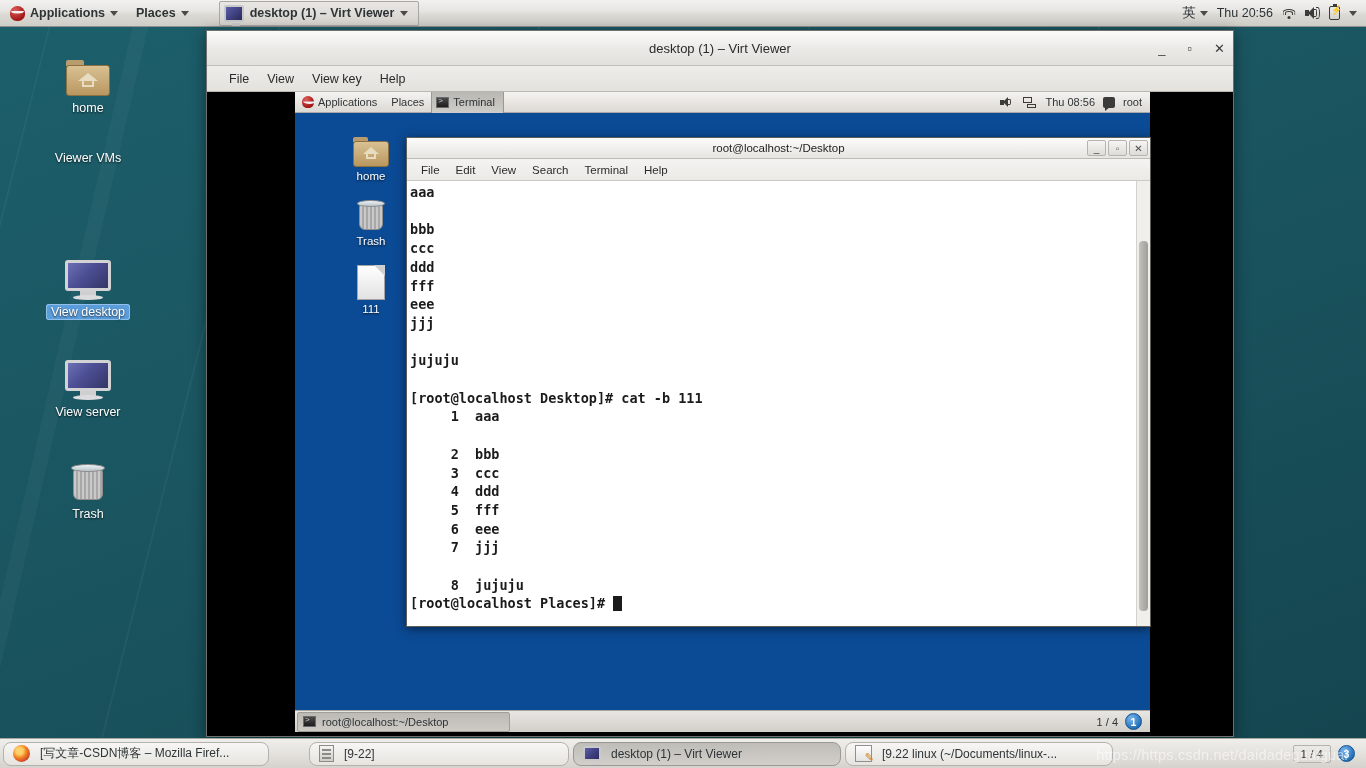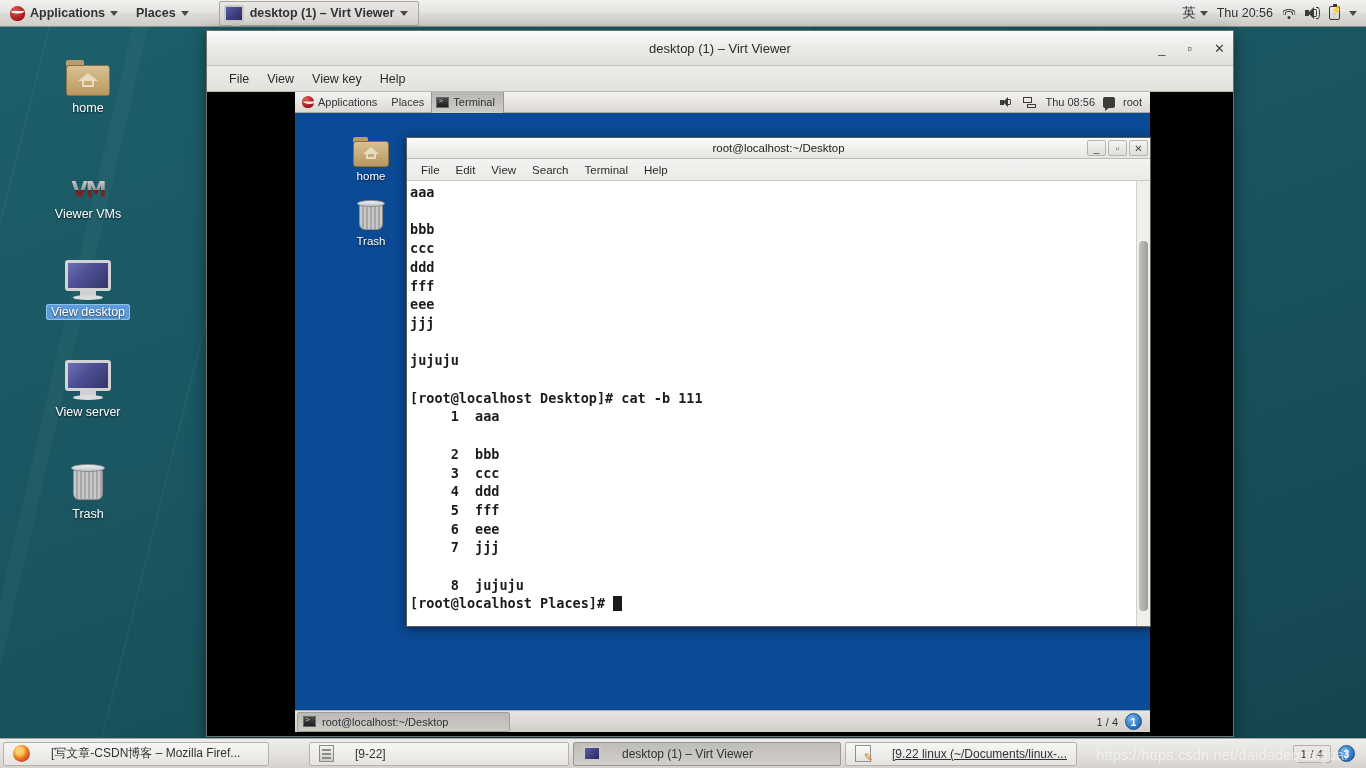--- a/index.html
+++ b/index.html
@@ -187,25 +187,25 @@
     font-size:13.5px;line-height:18.7px;color:#1b1b1b;font-weight:bold;white-space:pre;overflow:hidden;}
   #term-scroll{width:14px;background:#f0efec;border-left:1px solid #d4d2cd;position:relative;}
   #term-thumb{position:absolute;left:2px;top:60px;width:9px;height:370px;border-radius:4px;
     background:linear-gradient(to right,#c4c2bd,#9f9d98);}
   .cursor{display:inline-block;width:9px;height:15px;background:#1b1b1b;vertical-align:-3px;}
 
   
   #bottom-bar{position:absolute;left:0;bottom:0;width:1366px;height:30px;
     background:linear-gradient(to bottom,#f0eeeb 0%,#e4e2dd 50%,#d5d2cd 100%);
     border-top:1px solid #a9a7a2;display:flex;align-items:center;gap:4px;padding:0 3px;font-size:12px;color:#2e3436;}
-  .tbtn{display:flex;align-items:center;gap:21px;height:24px;padding:0 9px;border-radius:2px;
+  .tbtn{display:flex;align-items:center;gap:10px;height:24px;padding:0 9px;border-radius:8px;
     border:1px solid #b4b2ad;background:linear-gradient(to bottom,#f7f6f4,#e6e4df);
     white-space:nowrap;overflow:hidden;}
   .tbtn.active{background:linear-gradient(to bottom,#bfbdb8,#d2cfca);border-color:#9b9994;}
-  .tbtn.w1{width:266px;} .tbtn.w2{width:260px;margin-left:36px;} .tbtn.w3{width:268px;} .tbtn.w4{width:232px;text-decoration:underline;}
+  .tbtn.w1{width:266px;} .tbtn.w2{width:260px;margin-left:36px;} .tbtn.w3{width:268px;} .tbtn.w4{width:268px;}
   .ffico{width:17px;height:17px;border-radius:50%;
     background:radial-gradient(circle at 38% 35%,#ffd16b 0 22%,#f08423 45%,#d6482a 70%,#1a4f8a 100%);}
   .archico{width:15px;height:17px;background:linear-gradient(to bottom,#f4f4f2,#cfcdc8);border:1px solid #8d8b86;position:relative;}
   .archico:after{content:"";position:absolute;left:2px;top:3px;width:9px;height:2px;
     box-shadow:0 0 0 0 #8d8b86,0 4px 0 #8d8b86,0 8px 0 #8d8b86;background:#8d8b86;}
   .noteico{width:17px;height:17px;background:linear-gradient(to bottom,#fdfdfd,#e3e3e1);border:1px solid #909090;position:relative;}
   .noteico:after{content:"✎";position:absolute;right:-3px;bottom:-3px;font-size:11px;color:#d2801f;}
   #bb-right{margin-left:auto;display:flex;align-items:center;gap:7px;padding-right:8px;}
   #ws-box{border:1px solid #b4b2ad;background:linear-gradient(to bottom,#eceae6,#dedbd6);
     padding:2px 7px;font-size:11.5px;color:#3a3a38;border-radius:2px;}
@@ -233,23 +233,20 @@
       <div class="house">
           <div class="roof"></div>
           <div class="wall"></div>
         </div>
       </div>
   </div>
   <div class="lbl">home</div>
 </div>
 
 <div class="dicon" style="left:33px;top:150px;">
-  <div class="glyph">
-    <div class="vmlogo">VM</div>
-  </div>
   <div class="lbl">Viewer VMs</div>
 </div>
 
 <div class="dicon sel" style="left:33px;top:248px;">
   <div class="glyph">
     <div class="monitor">
         <div class="scr"></div>
         <div class="base"></div>
         <div class="foot"></div>
       </div>
@@ -383,20 +380,26 @@
         <div class="gicon" style="left:39px;top:75px;">
           <div class="glyph">
             <div class="trash" style="width:28px;height:34px;">
               <div class="can" style="left:2px;top:6px;width:24px;height:26px;"></div>
               <div class="lid" style="width:28px;height:7px;"></div>
             </div>
           </div>
           <div>Trash</div>
         </div>
 
+        <div class="gicon" style="left:39px;top:143px;">
+          <div class="glyph">
+            <div class="docico" style="width:28px;height:35px;"></div>
+          </div>
+          <div>111</div>
+        </div>
 
         <div id="term">
           <div id="term-title">
             <span>root@localhost:~/Desktop</span>
             <div id="term-ctrls">
               <span class="cb">_</span>
               <span class="cb">▫</span>
               <span class="cb">✕</span>
             </div>
           </div>

